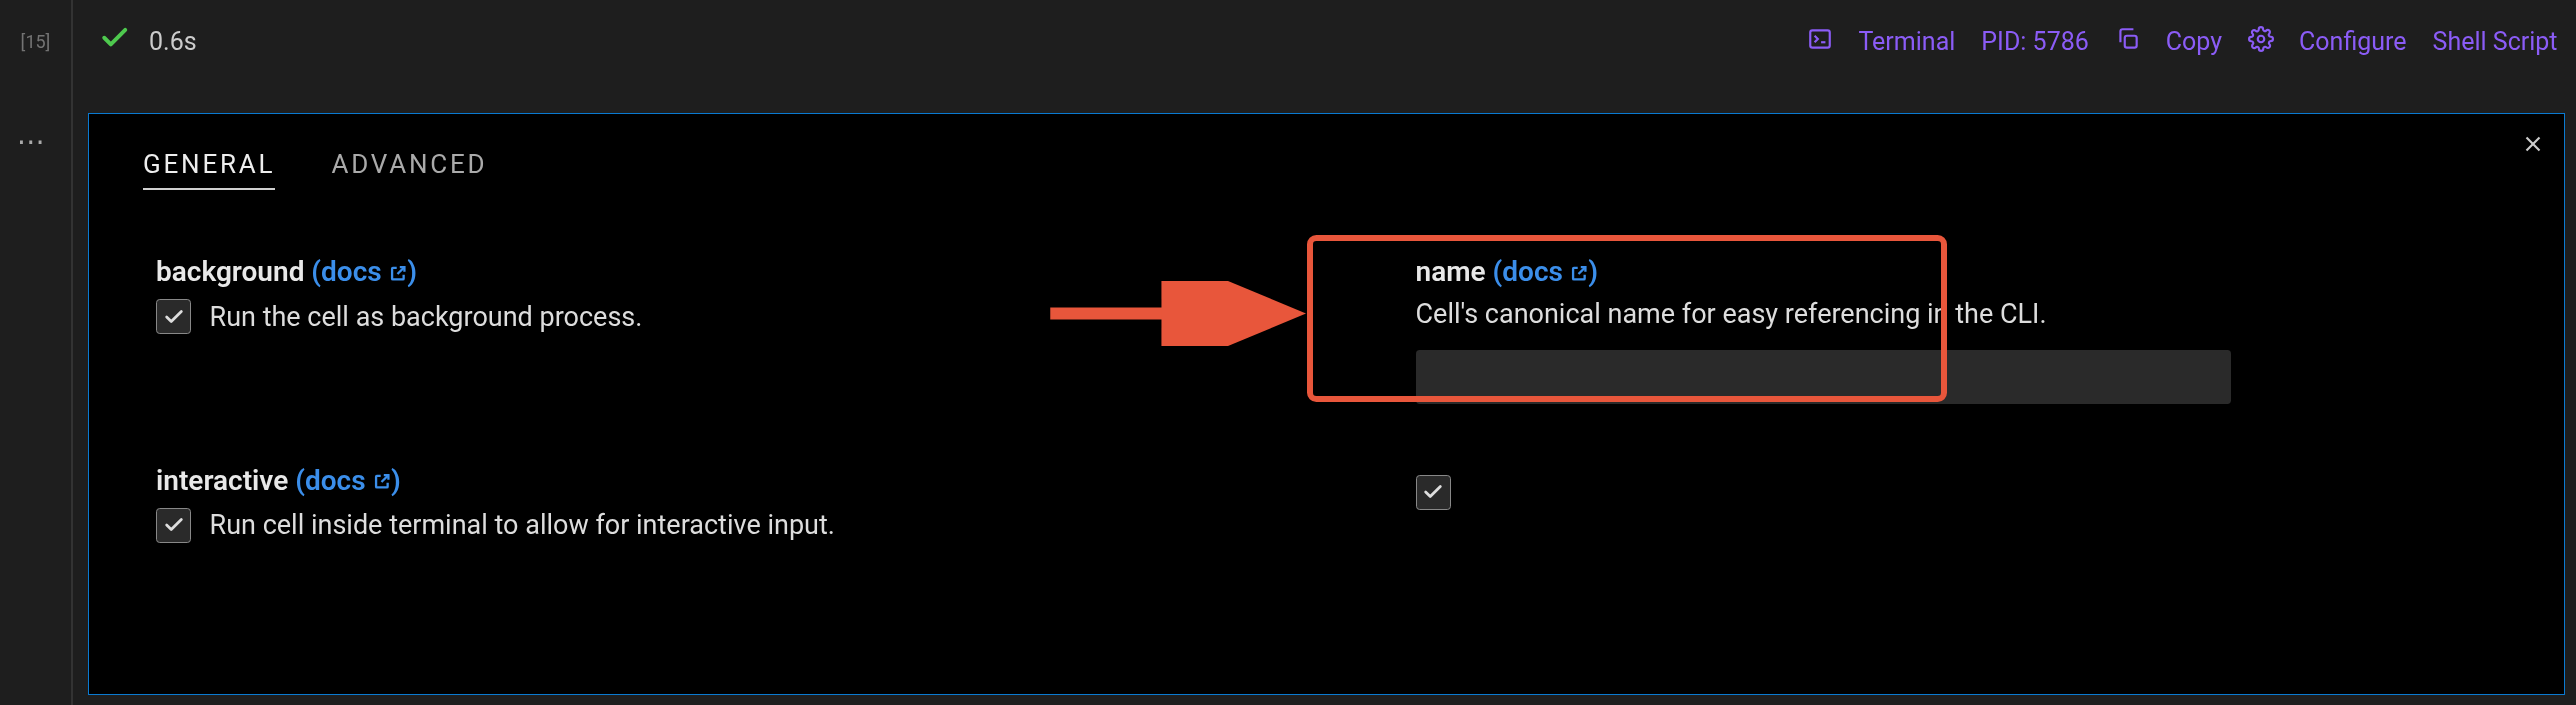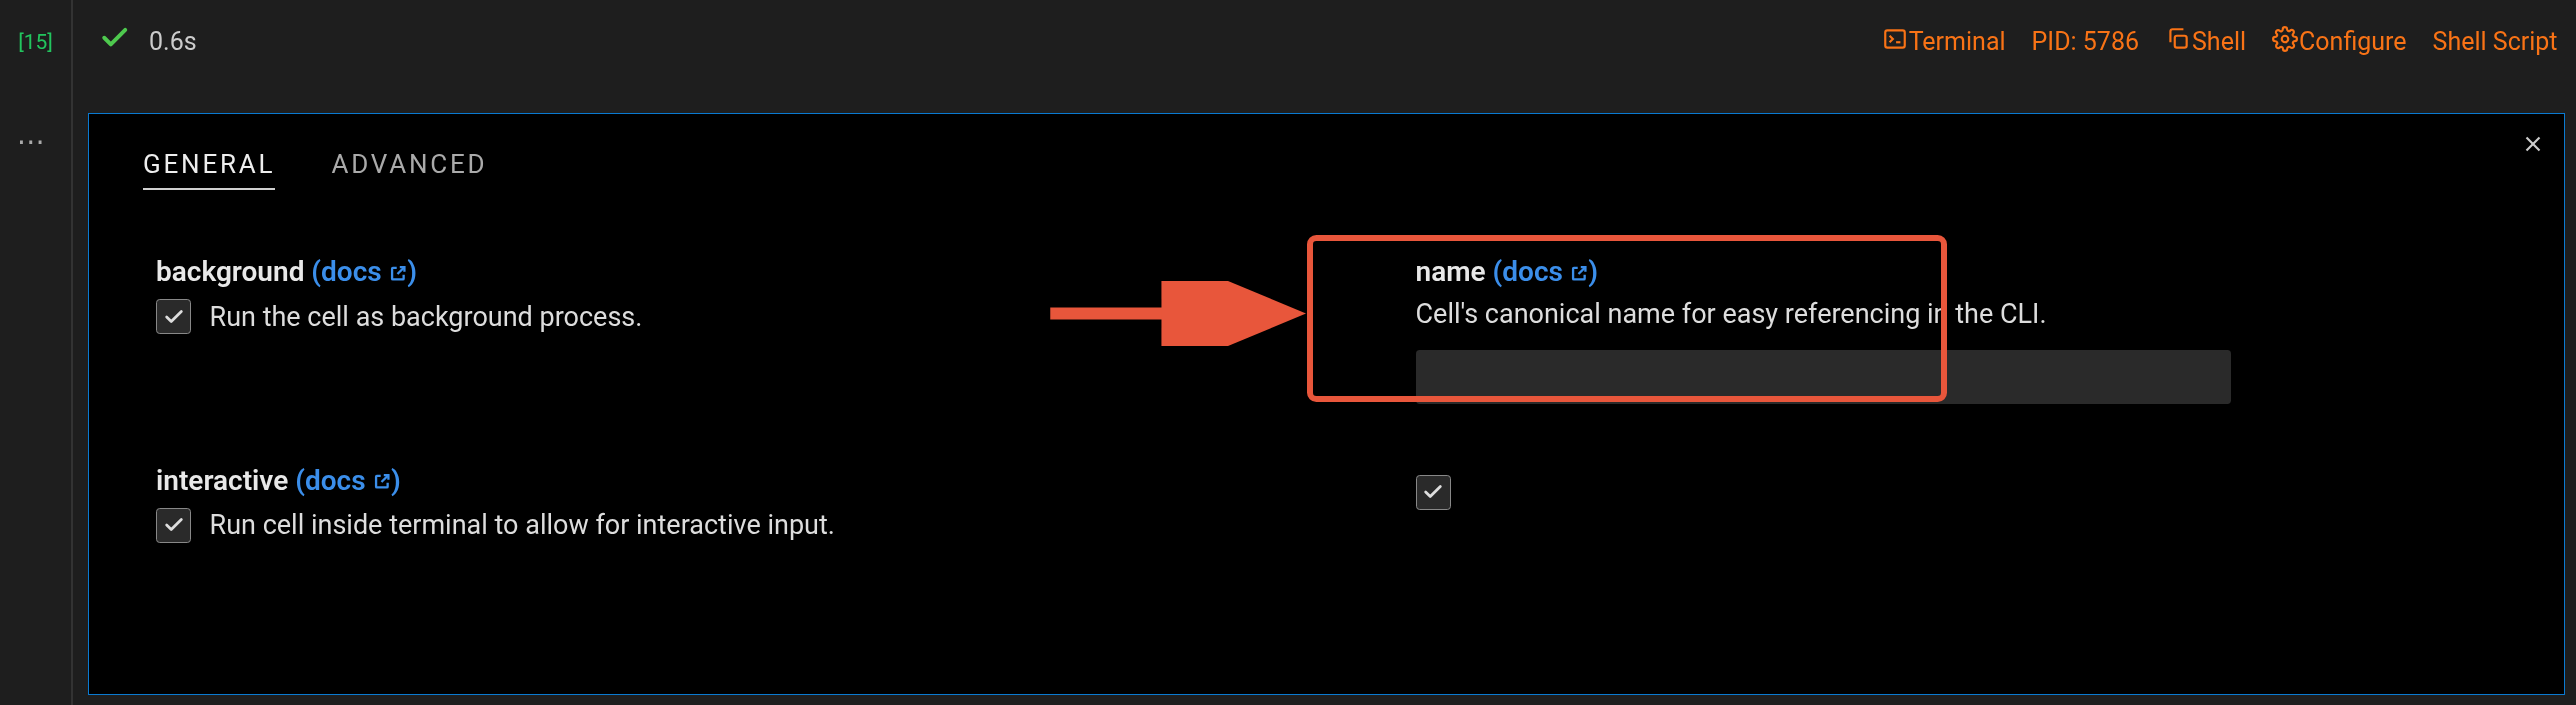--- a/index.html
+++ b/index.html
@@ -27,22 +27,22 @@
   .toolbar {
     display: flex;
     align-items: center;
     height: 83px;
     padding: 0 18.5px 0 0;
     font-size: 24px;
   }
   .cell-index {
     width: 71px;
     text-align: center;
-    color: #22c55e;
-    font-size: 21px;
+    color: #737373;
+    font-size: 18px;
   }
   .check-area {
     display: flex;
     align-items: center;
     gap: 18.5px;
     margin-left: 28px;
     justify-content: center;
   }
   .check-icon {
     color: #4ec94e;
@@ -56,22 +56,22 @@
     flex: 1;
   }
   .toolbar-actions {
     display: flex;
     align-items: center;
     gap: 26px;
   }
   .toolbar-item {
     display: flex;
     align-items: center;
-    gap: 1px;
-    color: #f97316;
+    gap: 25px;
+    color: #8b5cf6;
     cursor: pointer;
     font-size: 25px;
   }
   .toolbar-item svg {
     width: 26px;
     height: 26px;
   }
   .ellipsis {
     position: absolute;
     top: 125px;
@@ -223,21 +223,21 @@
     <div class="toolbar-item">
       <span>PID: 5786</span>
     </div>
     <div class="toolbar-item">
       <span>
         <svg viewBox="0 0 24 24" fill="none" stroke="currentColor" stroke-width="2">
             <rect x="9" y="9" width="11" height="11" rx="2"></rect>
             <path d="M5 15V5a2 2 0 0 1 2-2h10"></path>
           </svg>
       </span>
-      <span>Shell</span>
+      <span>Copy</span>
     </div>
     <div class="toolbar-item">
       <span>
         <svg viewBox="0 0 24 24" fill="none" stroke="currentColor" stroke-width="2">
             <circle cx="12" cy="12" r="3"></circle>
             <path d="M19.4 15a1.65 1.65 0 0 0 .33 1.82l.06.06a2 2 0 1 1-2.83 2.83l-.06-.06a1.65 1.65 0 0 0-1.82-.33 1.65 1.65 0 0 0-1 1.51V21a2 2 0 0 1-4 0v-.09a1.65 1.65 0 0 0-1-1.51 1.65 1.65 0 0 0-1.82.33l-.06.06a2 2 0 1 1-2.83-2.83l.06-.06a1.65 1.65 0 0 0 .33-1.82 1.65 1.65 0 0 0-1.51-1H3a2 2 0 0 1 0-4h.09a1.65 1.65 0 0 0 1.51-1 1.65 1.65 0 0 0-.33-1.82l-.06-.06a2 2 0 1 1 2.83-2.83l.06.06a1.65 1.65 0 0 0 1.82.33h0a1.65 1.65 0 0 0 1-1.51V3a2 2 0 0 1 4 0v.09a1.65 1.65 0 0 0 1 1.51h0a1.65 1.65 0 0 0 1.82-.33l.06-.06a2 2 0 1 1 2.83 2.83l-.06.06a1.65 1.65 0 0 0-.33 1.82v0a1.65 1.65 0 0 0 1.51 1H21a2 2 0 0 1 0 4h-.09a1.65 1.65 0 0 0-1.51 1z"></path>
           </svg>
       </span>
       <span>Configure</span>
     </div>

